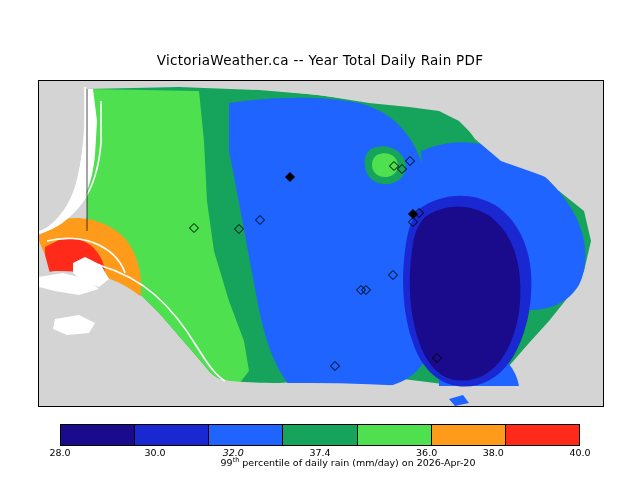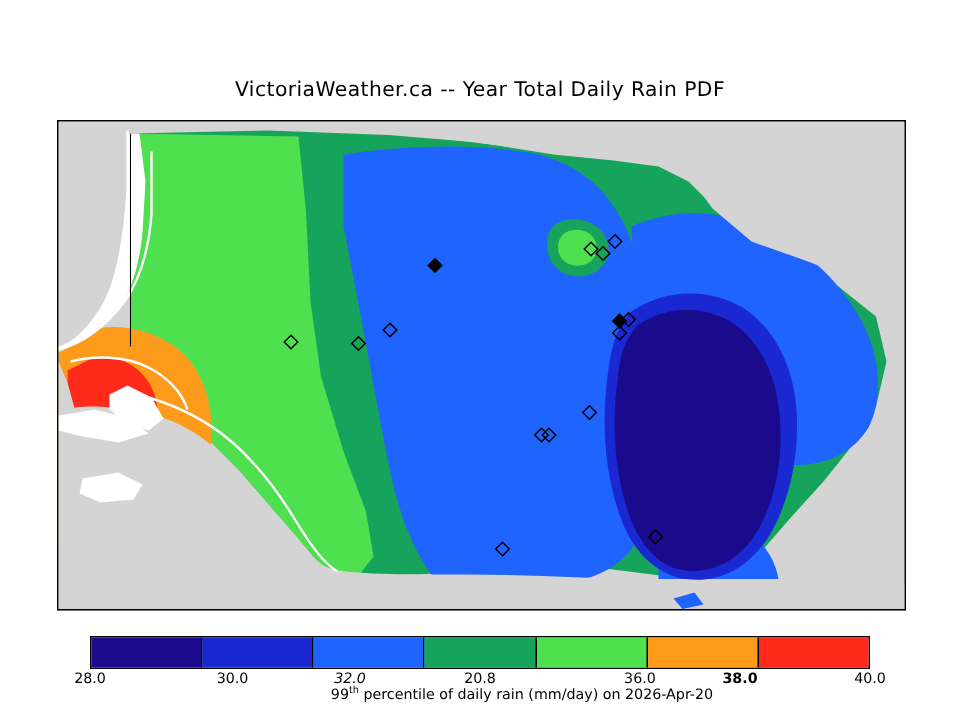--- a/index.html
+++ b/index.html
@@ -205,23 +205,23 @@
       <div style="background: rgb(22, 163, 92);"></div>
       <div style="background: rgb(79, 224, 79);"></div>
       <div style="background: rgb(255, 155, 26);"></div>
       <div style="background: rgb(255, 42, 26);"></div>
     </div>
 
   <div class="cbar-ticks">
       <span style="left: 60px;">28.0</span>
       <span style="left: 155px;">30.0</span>
       <span style="left: 233.333px; font-style: italic;">32.0</span>
-      <span style="left: 320px;">20.8</span>
+      <span style="left: 320px;">37.4</span>
       <span style="left: 406.667px; margin-left: 20px;">36.0</span>
-      <span style="left: 493.333px; font-weight: bold;">38.0</span>
+      <span style="left: 493.333px;">38.0</span>
       <span style="left: 580px;">40.0</span>
     </div>
 
   <div class="cbar-label">
     <span>99</span><sup>th</sup><span> percentile of daily rain (mm/day) on 2026-Apr-20</span>
   </div>
 
 </div>
 
 </body></html>

